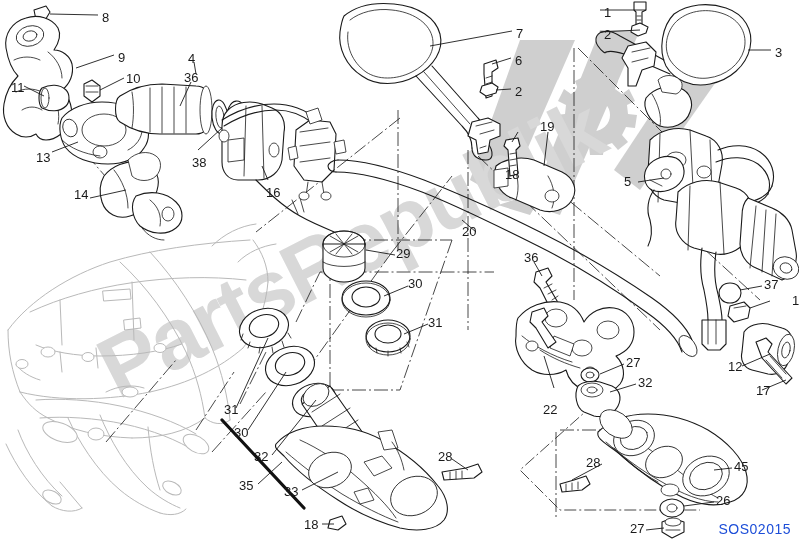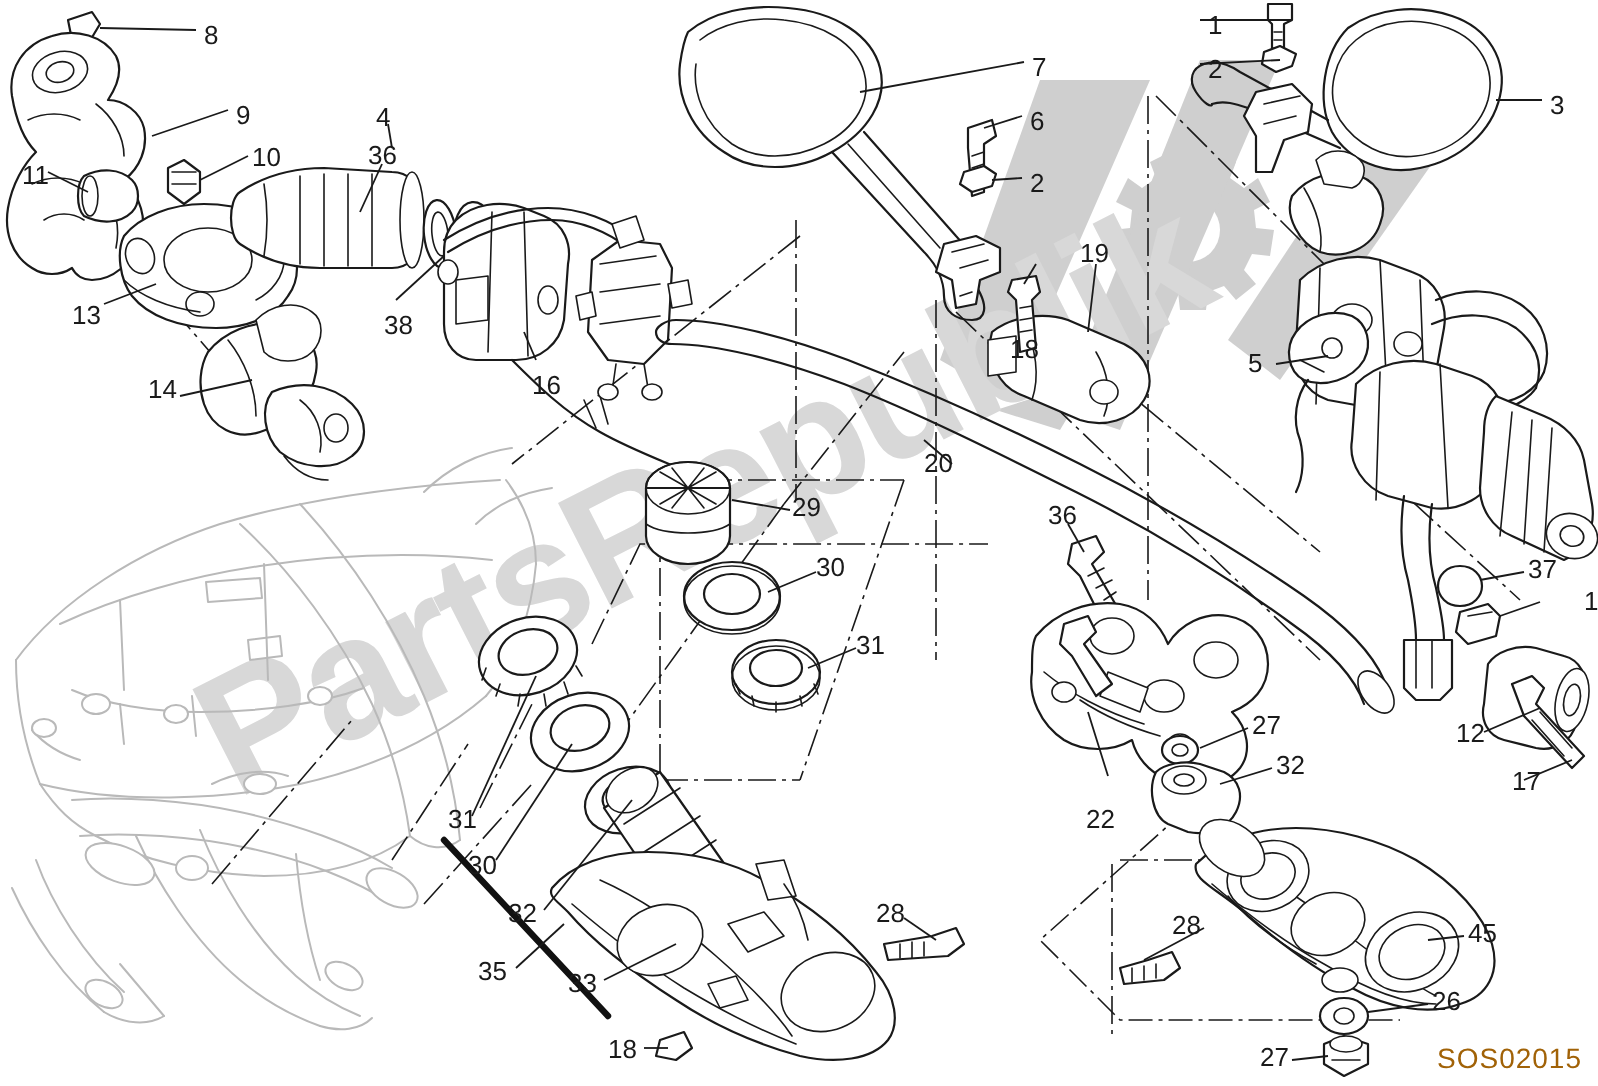--- a/index.html
+++ b/index.html
@@ -30,21 +30,21 @@
     white-space: nowrap;
     user-select: none;
   }
   #doc-code {
     position: absolute;
     right: 8px;
     bottom: 6px;
     font-family: "Liberation Sans", sans-serif;
     font-size: 14px;
     letter-spacing: 0.5px;
-    color: #a16207;
+    color: #1d4ed8;
   }
   .wm-text {
     font-family: "Liberation Sans", sans-serif;
     font-weight: bold;
     font-size: 86px;
     fill: #d8d8d8;
     letter-spacing: -2px;
   }
 </style>
 </head>

